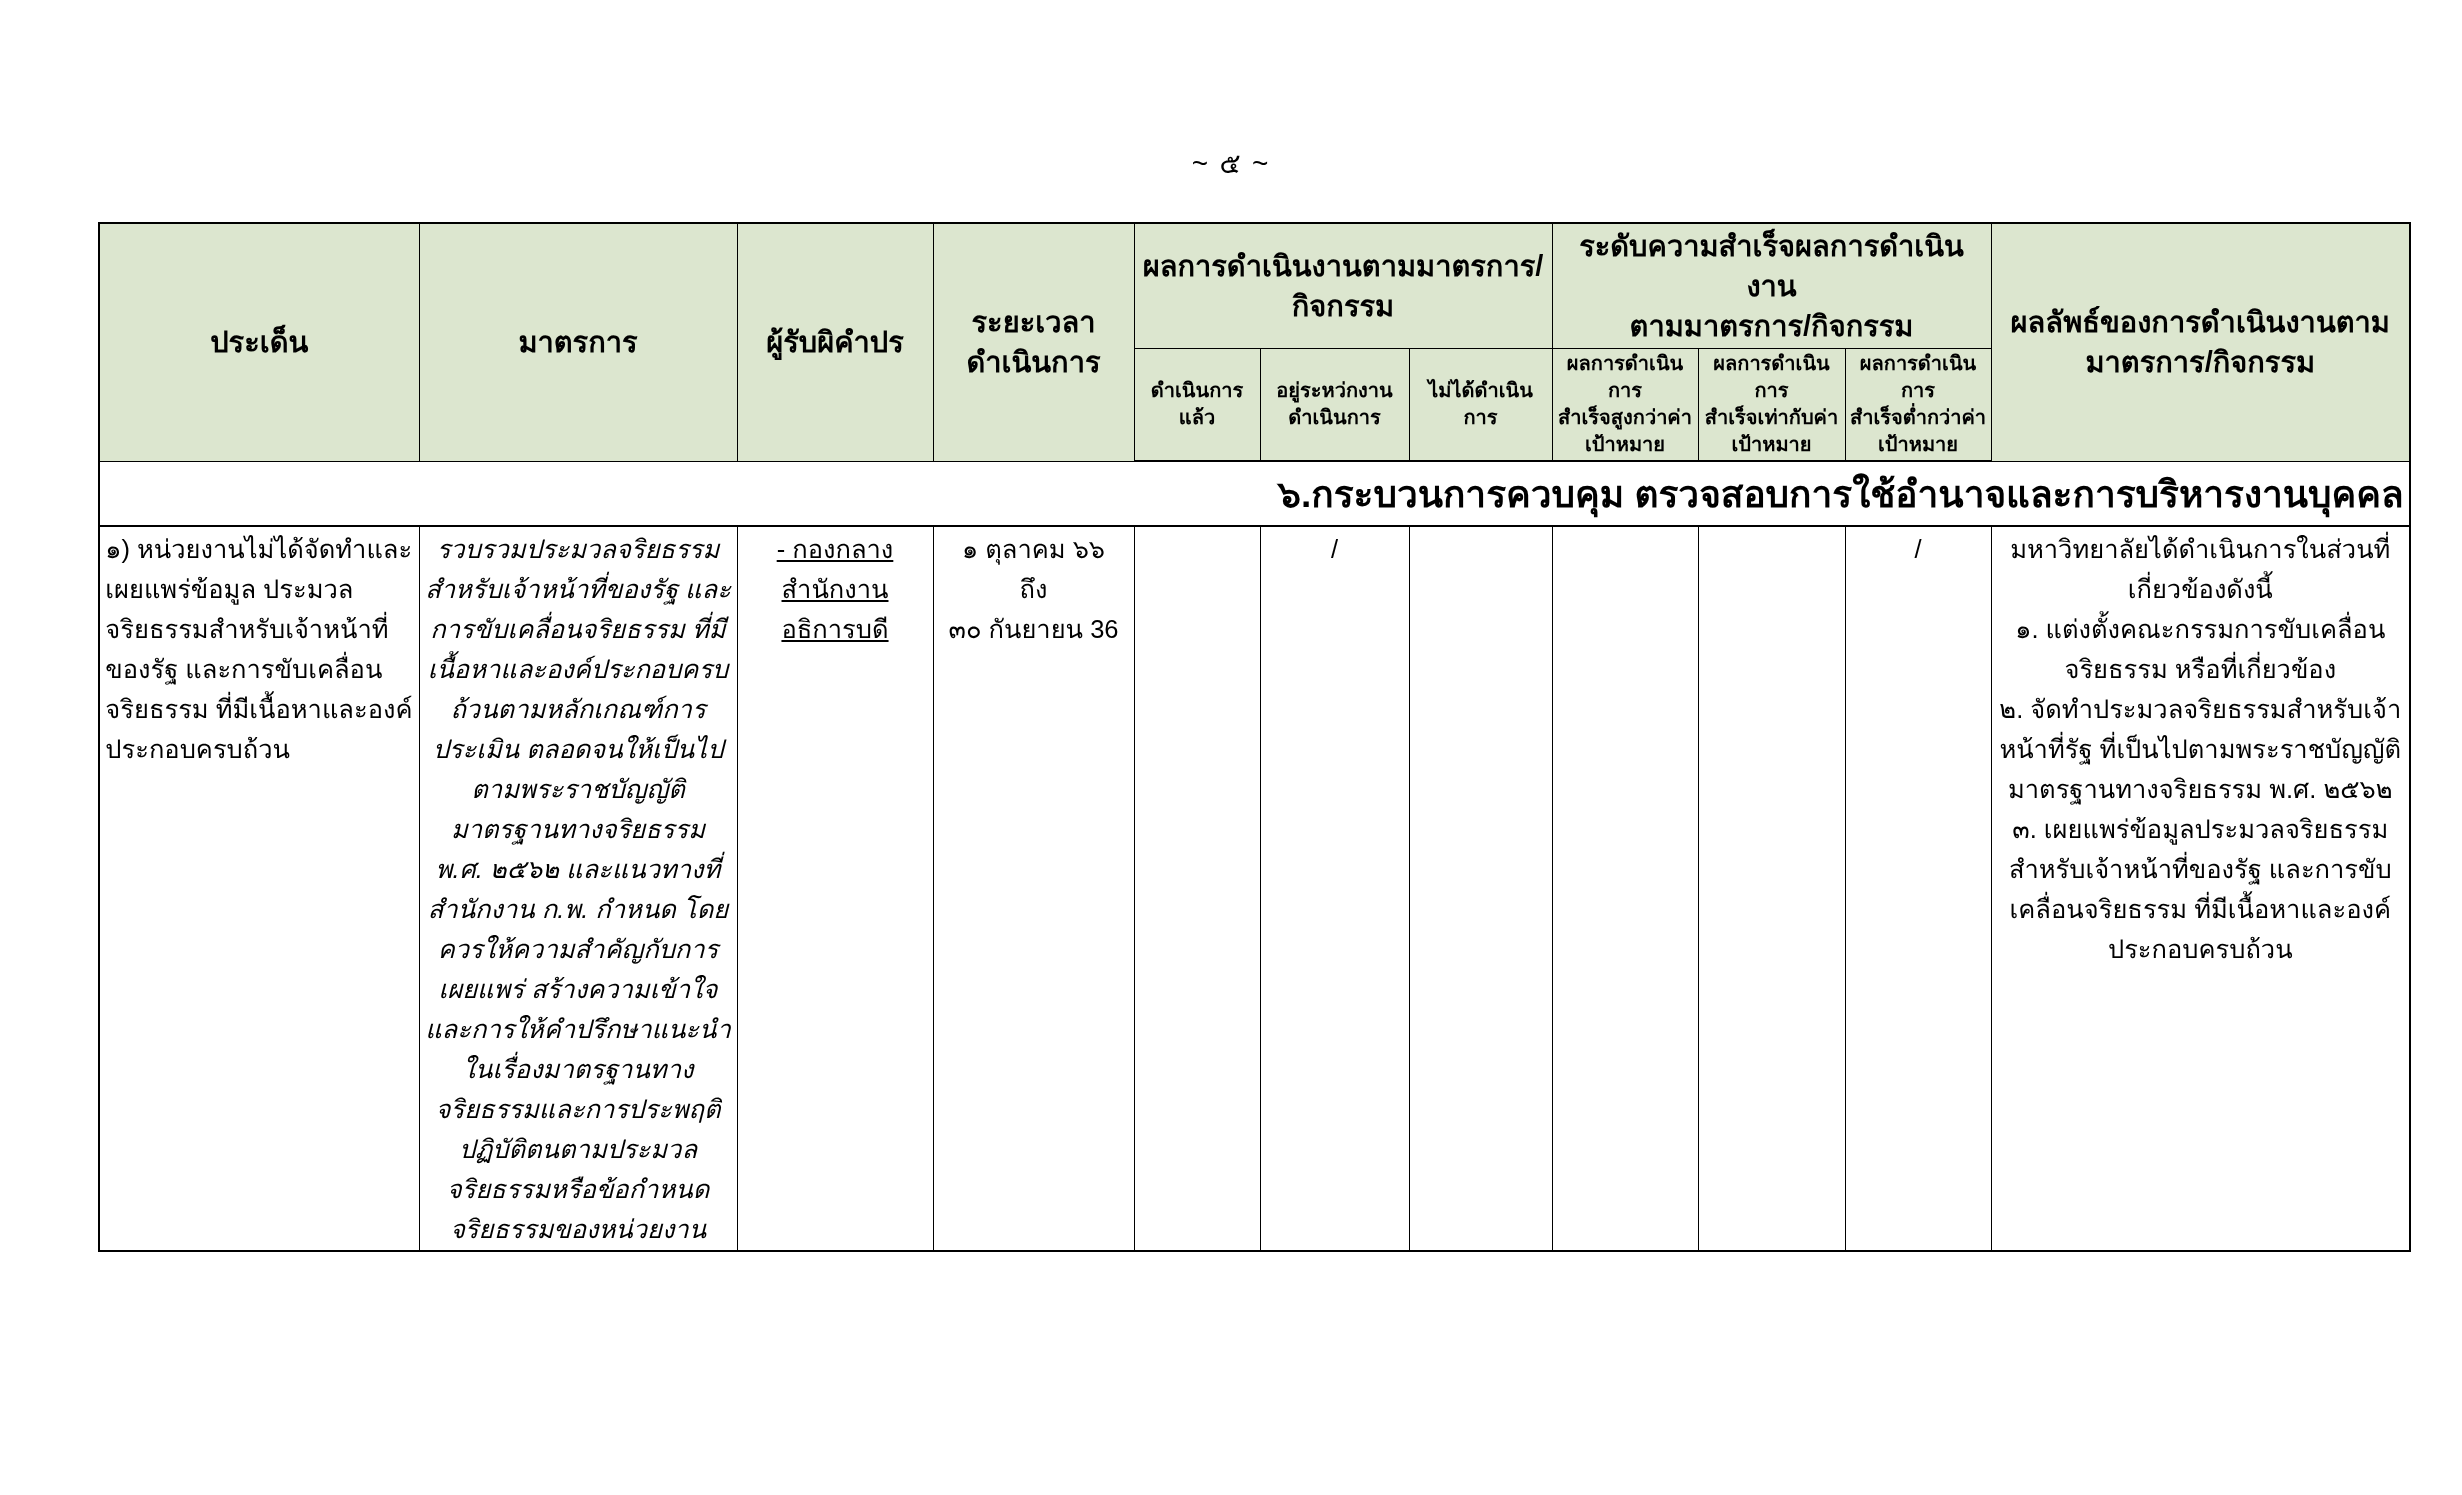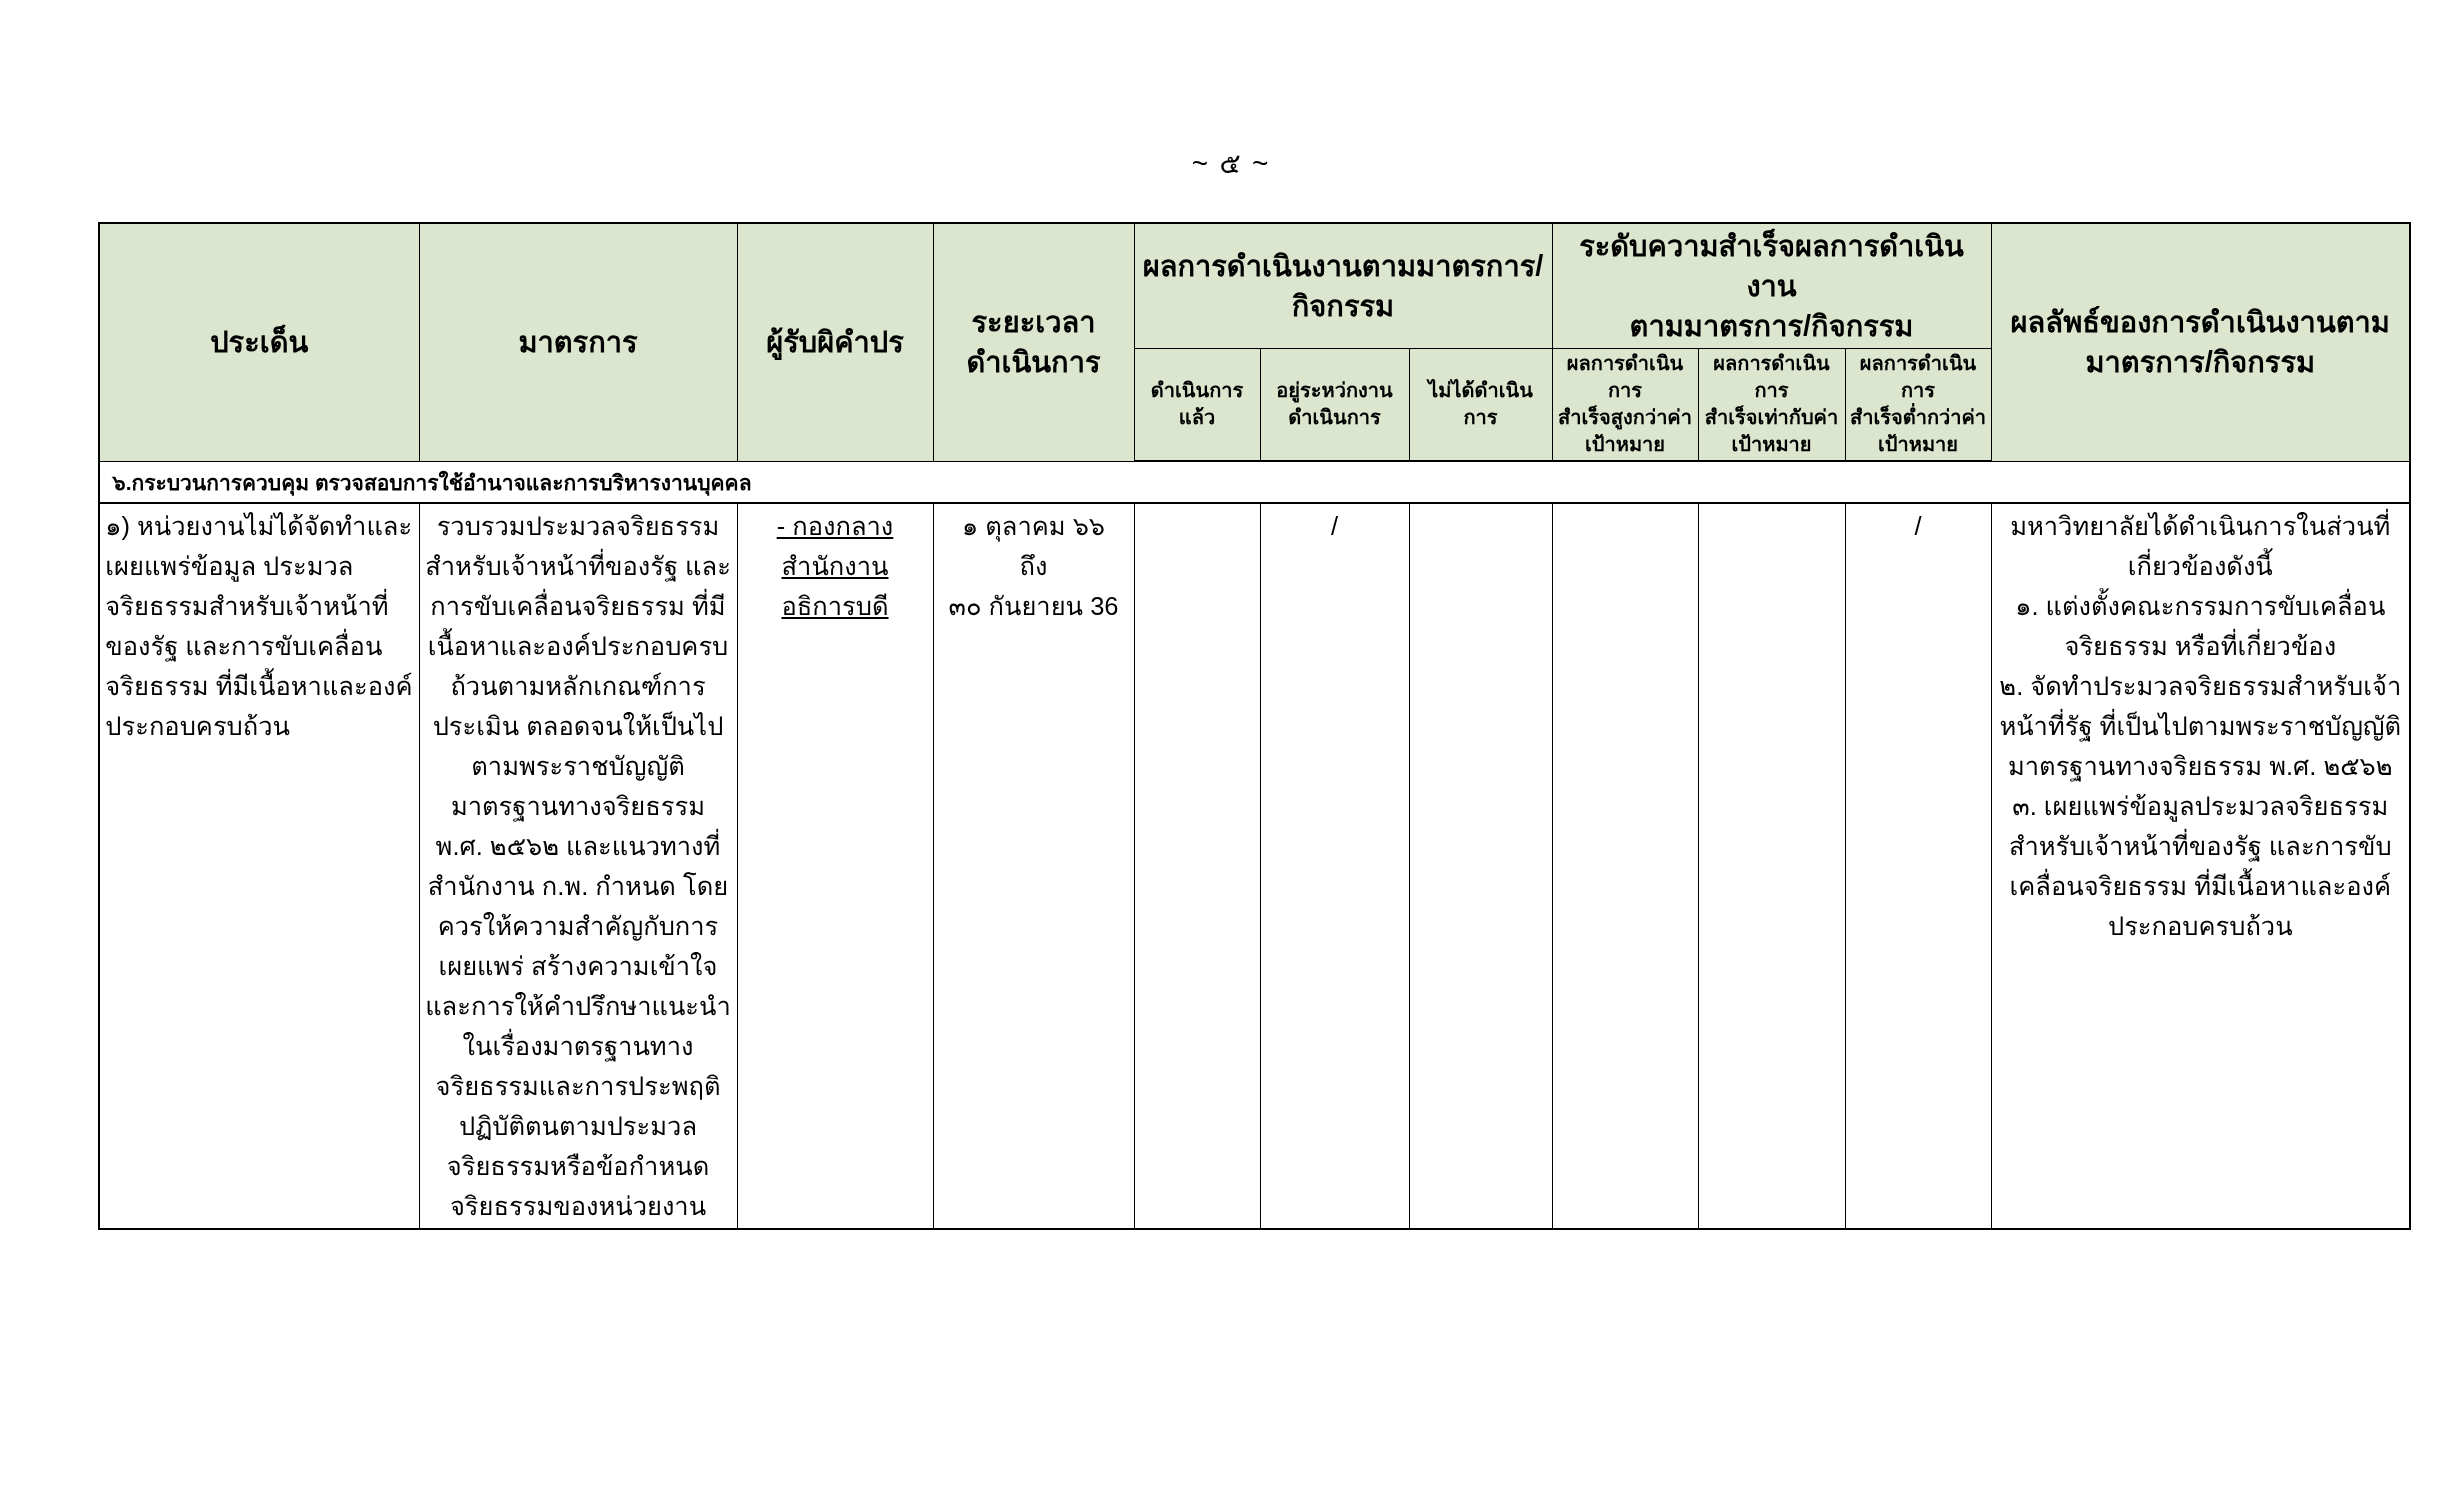--- a/index.html
+++ b/index.html
@@ -49,36 +49,36 @@
   }
   tr.h1 th { font-size: 29px; line-height: 40px; }
   tr.h2 th { font-size: 20px; line-height: 27px; padding: 1.8px 3.5px; }
   tr.h1 { height: 82px; }
   tr.h2 { height: 91px; }
   tr.h2 th { border-bottom: 2.6px solid #000; }
   
   tr.section { height: 42px; }
   tr.section td {
     font-weight: bold;
-    font-size: 21px;
-    text-align: left;
+    font-size: 37px;
+    text-align: right;
     padding-left: 12.3px;
     border-bottom: 2.6px solid #000;
     background: #ffffff;
   }
   
   tr.data { height: 604px; }
   tr.data td {
     vertical-align: top;
     font-size: 25.5px;
     line-height: 40px;
     white-space: pre-line;
   }
   td.cell-issue   { text-align: left;  padding: 7px 12.3px; }
-  td.cell-measure { text-align: center; padding: 7px 8.8px; }
+  td.cell-measure { text-align: center; padding: 7px 8.8px; font-style: italic; }
   td.cell-resp    { text-align: center; padding-top: 106px; text-decoration: underline; }
   td.cell-dur     { text-align: center; padding-top: 106px; }
   td.cell-mark    { text-align: center; padding-top: 150px; font-size: 26px; }
   td.cell-outcome { text-align: center;  padding: 7px 10.6px; }
 </style>
 </head>
 <body>
 
 <div class="page">
 

